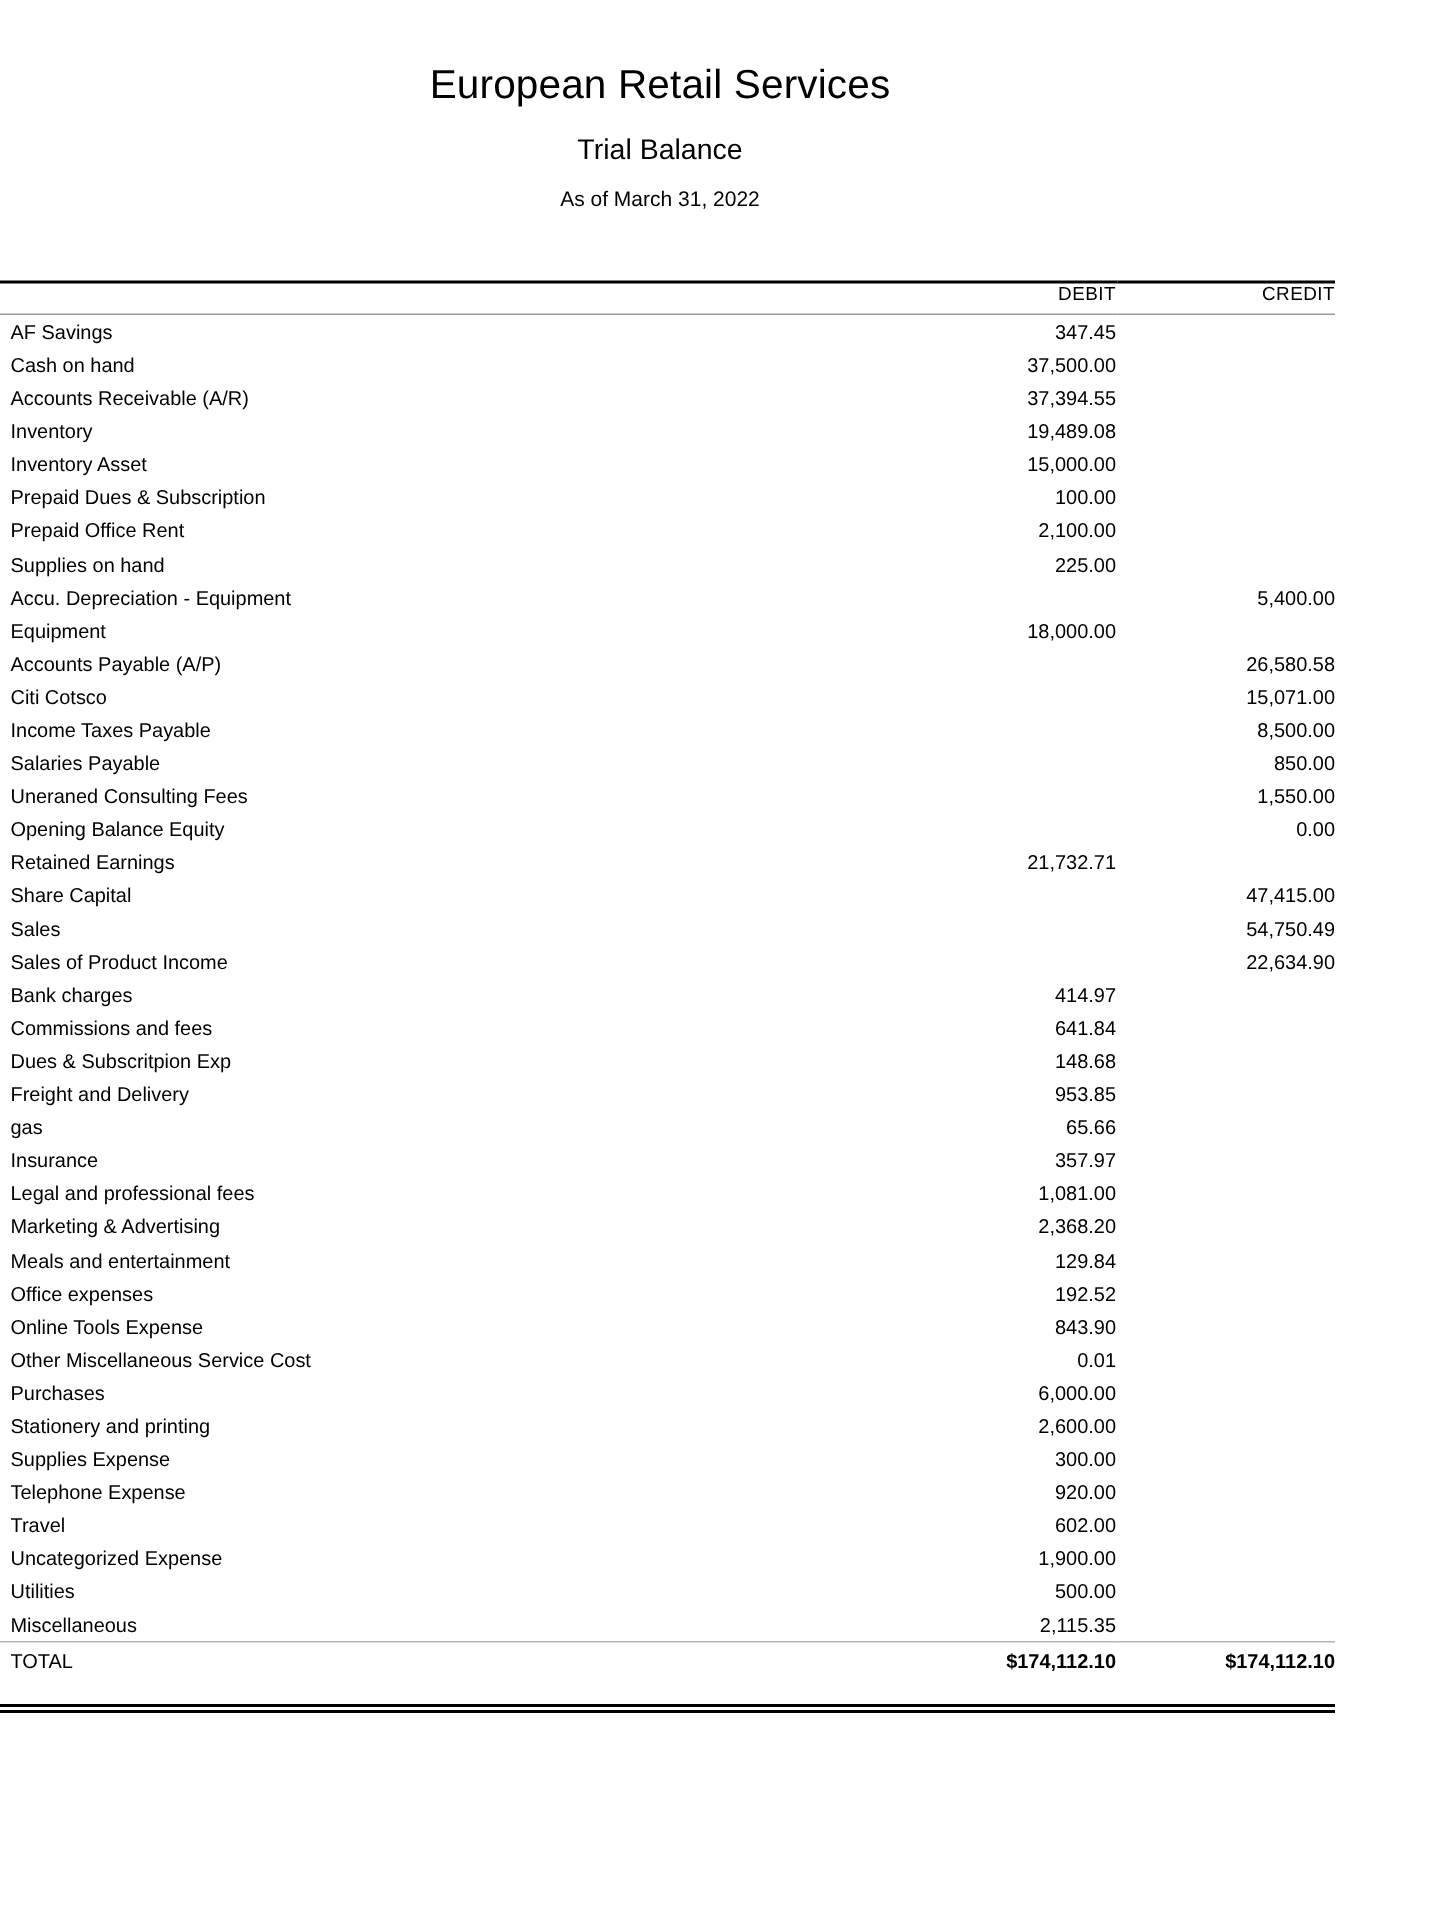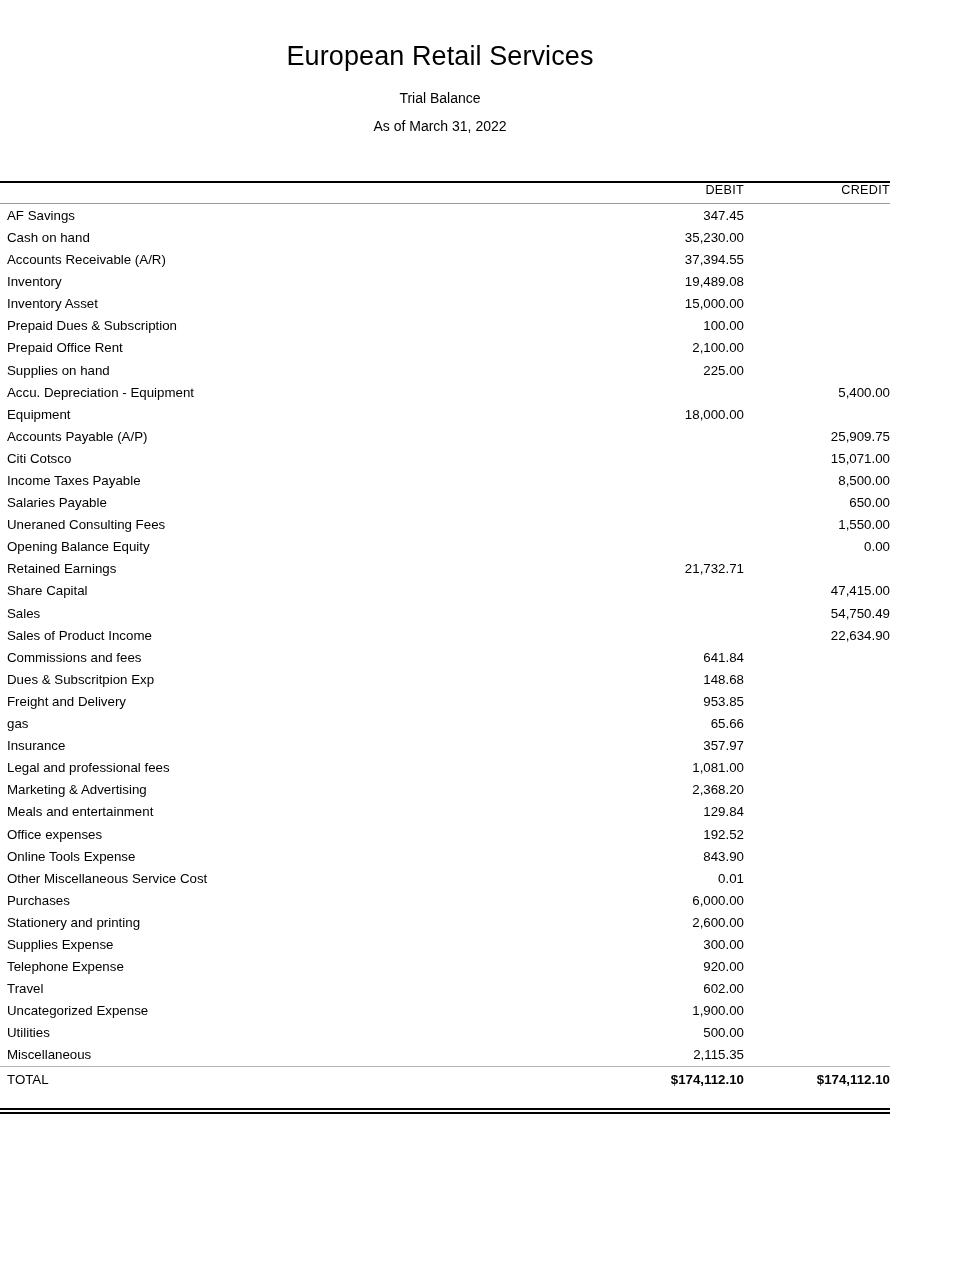--- a/index.html
+++ b/index.html
@@ -28,21 +28,21 @@
     text-align: center;
   }
   .company-name {
     font-size: 27px;
     font-weight: 400;
     letter-spacing: 0.1px;
     line-height: 1.25;
     margin: 0;
   }
   .report-title {
-    font-size: 14px;
+    font-size: 19px;
     font-weight: 400;
     margin: 16px 0 0 0;
     line-height: 1.2;
   }
   .report-period {
     font-size: 14px;
     font-weight: 400;
     margin: 11px 0 0 0;
     line-height: 1.2;
   }
@@ -156,21 +156,21 @@
         </tr>
       </thead>
       <tbody id="tb-body">
           <tr>
             <td class="acct">AF Savings</td>
             <td class="num debit">347.45</td>
             <td class="num credit"></td>
           </tr>
           <tr>
             <td class="acct">Cash on hand</td>
-            <td class="num debit">35,230.00</td>
+            <td class="num debit">37,500.00</td>
             <td class="num credit"></td>
           </tr>
           <tr>
             <td class="acct">Accounts Receivable (A/R)</td>
             <td class="num debit">37,394.55</td>
             <td class="num credit"></td>
           </tr>
           <tr>
             <td class="acct">Inventory</td>
             <td class="num debit">19,489.08</td>
@@ -202,36 +202,36 @@
             <td class="num credit">5,400.00</td>
           </tr>
           <tr>
             <td class="acct">Equipment</td>
             <td class="num debit">18,000.00</td>
             <td class="num credit"></td>
           </tr>
           <tr>
             <td class="acct">Accounts Payable (A/P)</td>
             <td class="num debit"></td>
-            <td class="num credit">25,909.75</td>
+            <td class="num credit">26,580.58</td>
           </tr>
           <tr>
             <td class="acct">Citi Cotsco</td>
             <td class="num debit"></td>
             <td class="num credit">15,071.00</td>
           </tr>
           <tr>
             <td class="acct">Income Taxes Payable</td>
             <td class="num debit"></td>
             <td class="num credit">8,500.00</td>
           </tr>
           <tr>
             <td class="acct">Salaries Payable</td>
             <td class="num debit"></td>
-            <td class="num credit">650.00</td>
+            <td class="num credit">850.00</td>
           </tr>
           <tr>
             <td class="acct">Uneraned Consulting Fees</td>
             <td class="num debit"></td>
             <td class="num credit">1,550.00</td>
           </tr>
           <tr>
             <td class="acct">Opening Balance Equity</td>
             <td class="num debit"></td>
             <td class="num credit">0.00</td>
@@ -248,20 +248,25 @@
           </tr>
           <tr>
             <td class="acct">Sales</td>
             <td class="num debit"></td>
             <td class="num credit">54,750.49</td>
           </tr>
           <tr>
             <td class="acct">Sales of Product Income</td>
             <td class="num debit"></td>
             <td class="num credit">22,634.90</td>
+          </tr>
+          <tr>
+            <td class="acct">Bank charges</td>
+            <td class="num debit">414.97</td>
+            <td class="num credit"></td>
           </tr>
           <tr>
             <td class="acct">Commissions and fees</td>
             <td class="num debit">641.84</td>
             <td class="num credit"></td>
           </tr>
           <tr>
             <td class="acct">Dues &amp; Subscritpion Exp</td>
             <td class="num debit">148.68</td>
             <td class="num credit"></td>

